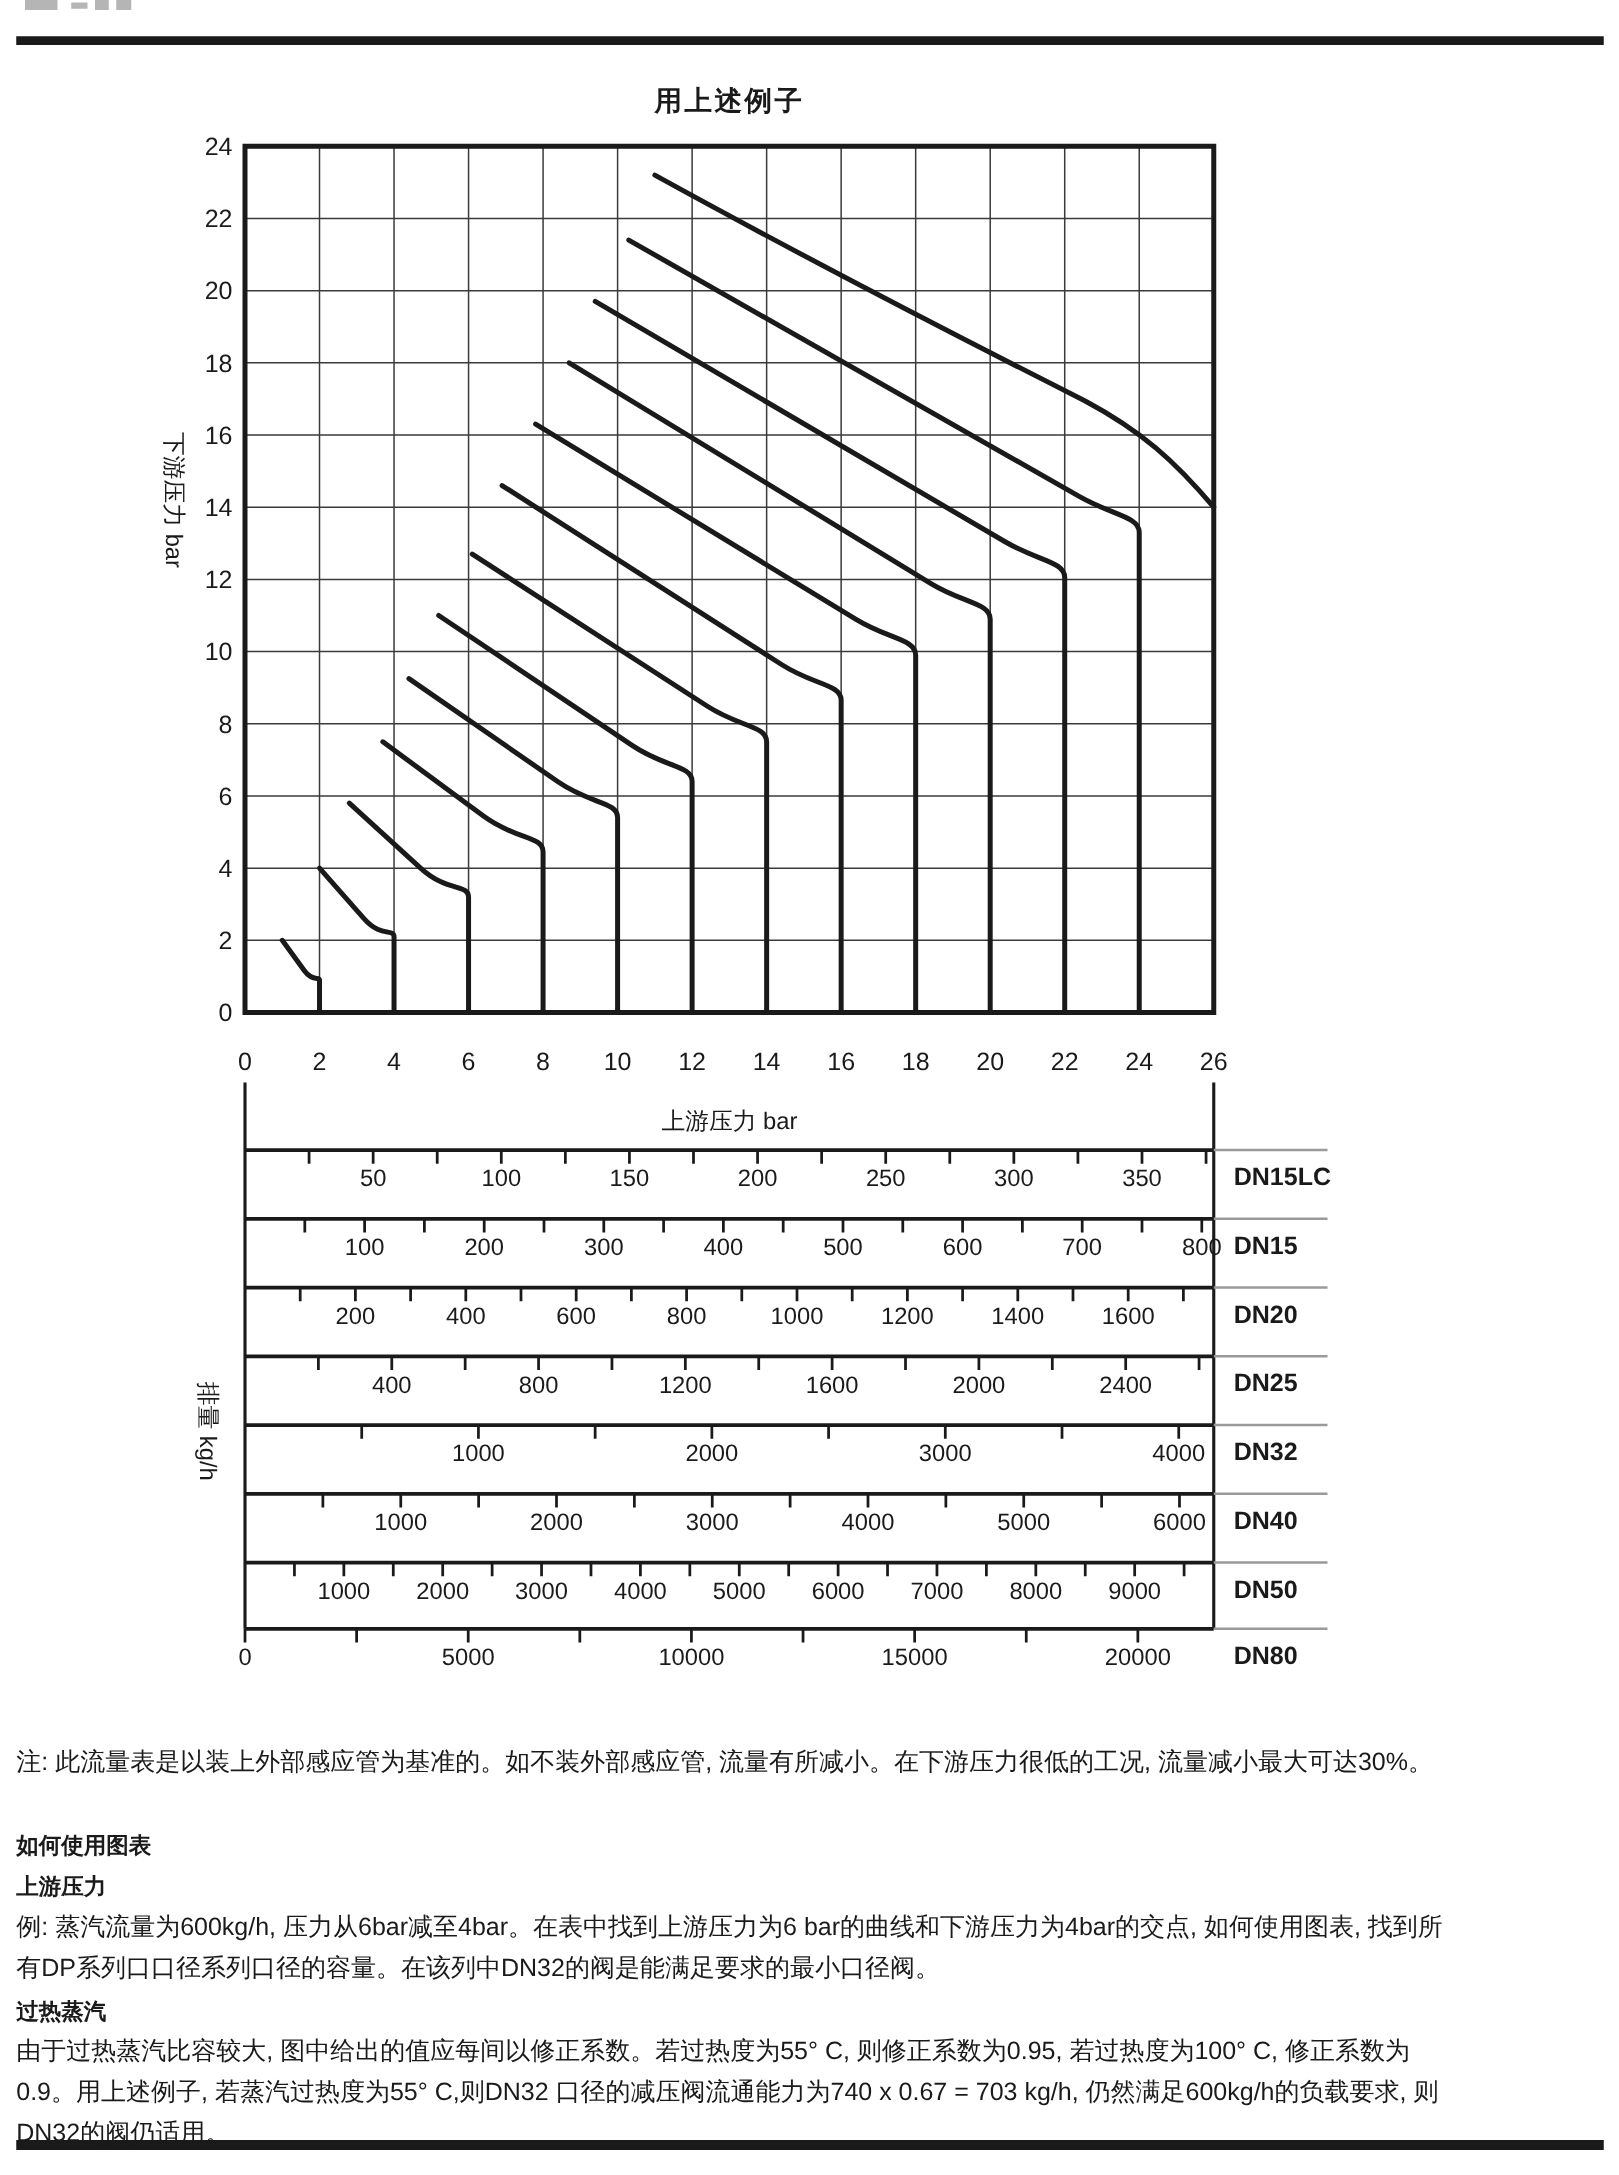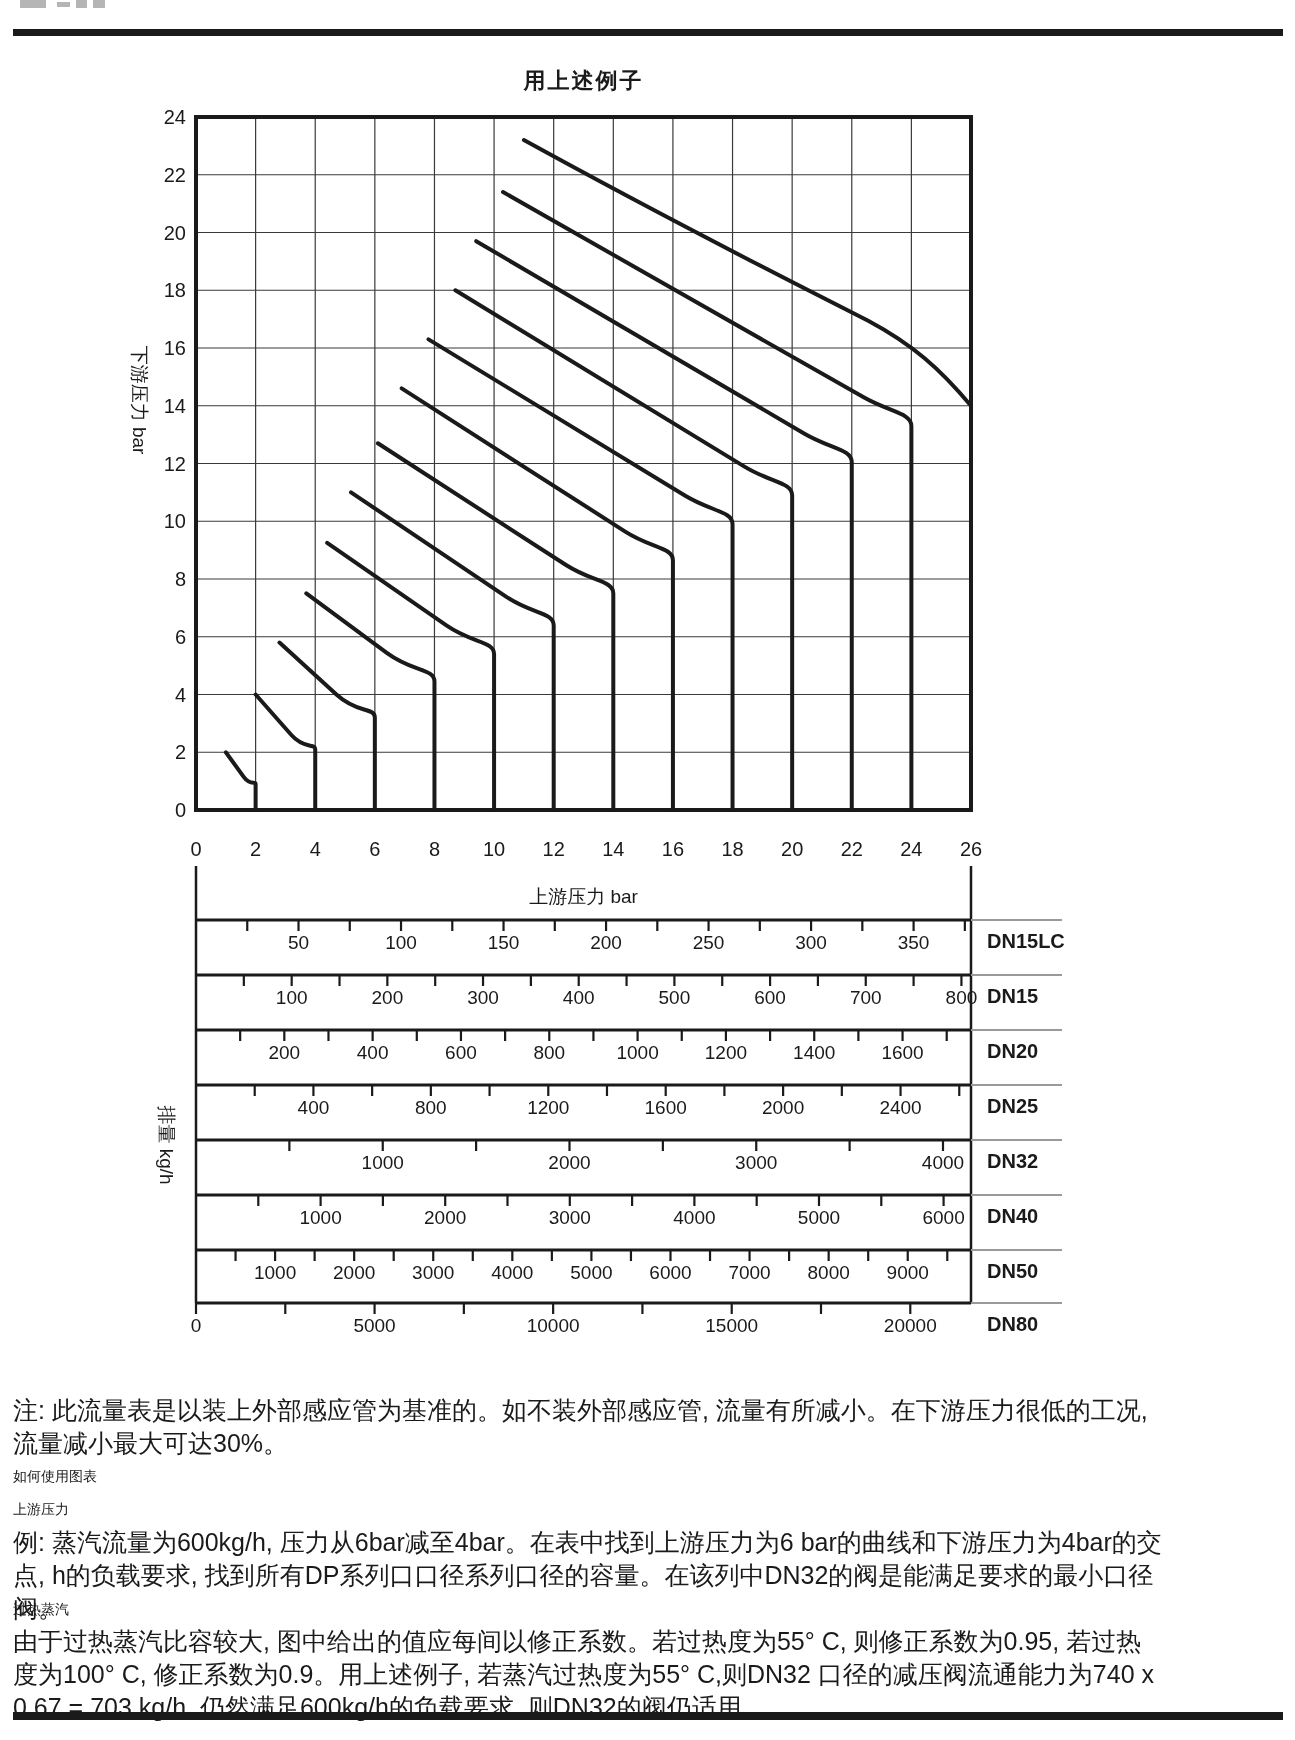--- a/index.html
+++ b/index.html
@@ -1,20 +1,20 @@
 <!DOCTYPE html>
 <html><head>
 <meta charset="utf-8">
 <style>
   html,body{margin:0;padding:0;background:#fff;}
   body{width:1295px;height:1740px;position:relative;font-family:"Liberation Sans",sans-serif;color:#1a1a1a;}
   .abs{position:absolute;}
   #title{left:196px;top:66px;width:775px;text-align:center;font-size:22px;font-weight:bold;letter-spacing:2px;}
-  .note{left:13px;width:1150px;font-size:25px;line-height:33px;}
-  .h{left:13px;width:900px;font-size:14px;font-weight:normal;line-height:33px;}
+  .note{left:13px;width:1150px;font-size:20px;line-height:33px;}
+  .h{left:13px;width:900px;font-size:18px;font-weight:bold;line-height:33px;}
   #note-top{top:1394px;}
   #h-usage{top:1460px;}
   #h-sat{top:1493px;}
   #p-sat{top:1526px;}
   #h-super{top:1593px;}
   #p-super{top:1625px;}
   svg text{fill:#1a1a1a;}
 </style>
 </head>
 <body>
@@ -309,15 +309,15 @@
       </g>
     </g>
     <text x="160" y="1145" font-size="19" text-anchor="middle" transform="rotate(90 160 1145)">排量 kg/h</text>
   </svg>
 
 <div id="title" class="abs">用上述例子</div>
 
 <div id="note-top" class="abs note">注: 此流量表是以装上外部感应管为基准的。如不装外部感应管, 流量有所减小。在下游压力很低的工况, 流量减小最大可达30%。</div>
 <div id="h-usage" class="abs h">如何使用图表</div>
 <div id="h-sat" class="abs h">上游压力</div>
-<div id="p-sat" class="abs note">例: 蒸汽流量为600kg/h, 压力从6bar减至4bar。在表中找到上游压力为6 bar的曲线和下游压力为4bar的交点, h的负载要求, 找到所有DP系列口口径系列口径的容量。在该列中DN32的阀是能满足要求的最小口径阀。</div>
+<div id="p-sat" class="abs note">例: 蒸汽流量为600kg/h, 压力从6bar减至4bar。在表中找到上游压力为6 bar的曲线和下游压力为4bar的交点, 如何使用图表, 找到所有DP系列口口径系列口径的容量。在该列中DN32的阀是能满足要求的最小口径阀。</div>
 <div id="h-super" class="abs h">过热蒸汽</div>
 <div id="p-super" class="abs note">由于过热蒸汽比容较大, 图中给出的值应每间以修正系数。若过热度为55° C, 则修正系数为0.95, 若过热度为100° C, 修正系数为0.9。用上述例子, 若蒸汽过热度为55° C,则DN32 口径的减压阀流通能力为740 x 0.67 = 703 kg/h, 仍然满足600kg/h的负载要求, 则DN32的阀仍适用。</div>
 
 </body></html>

